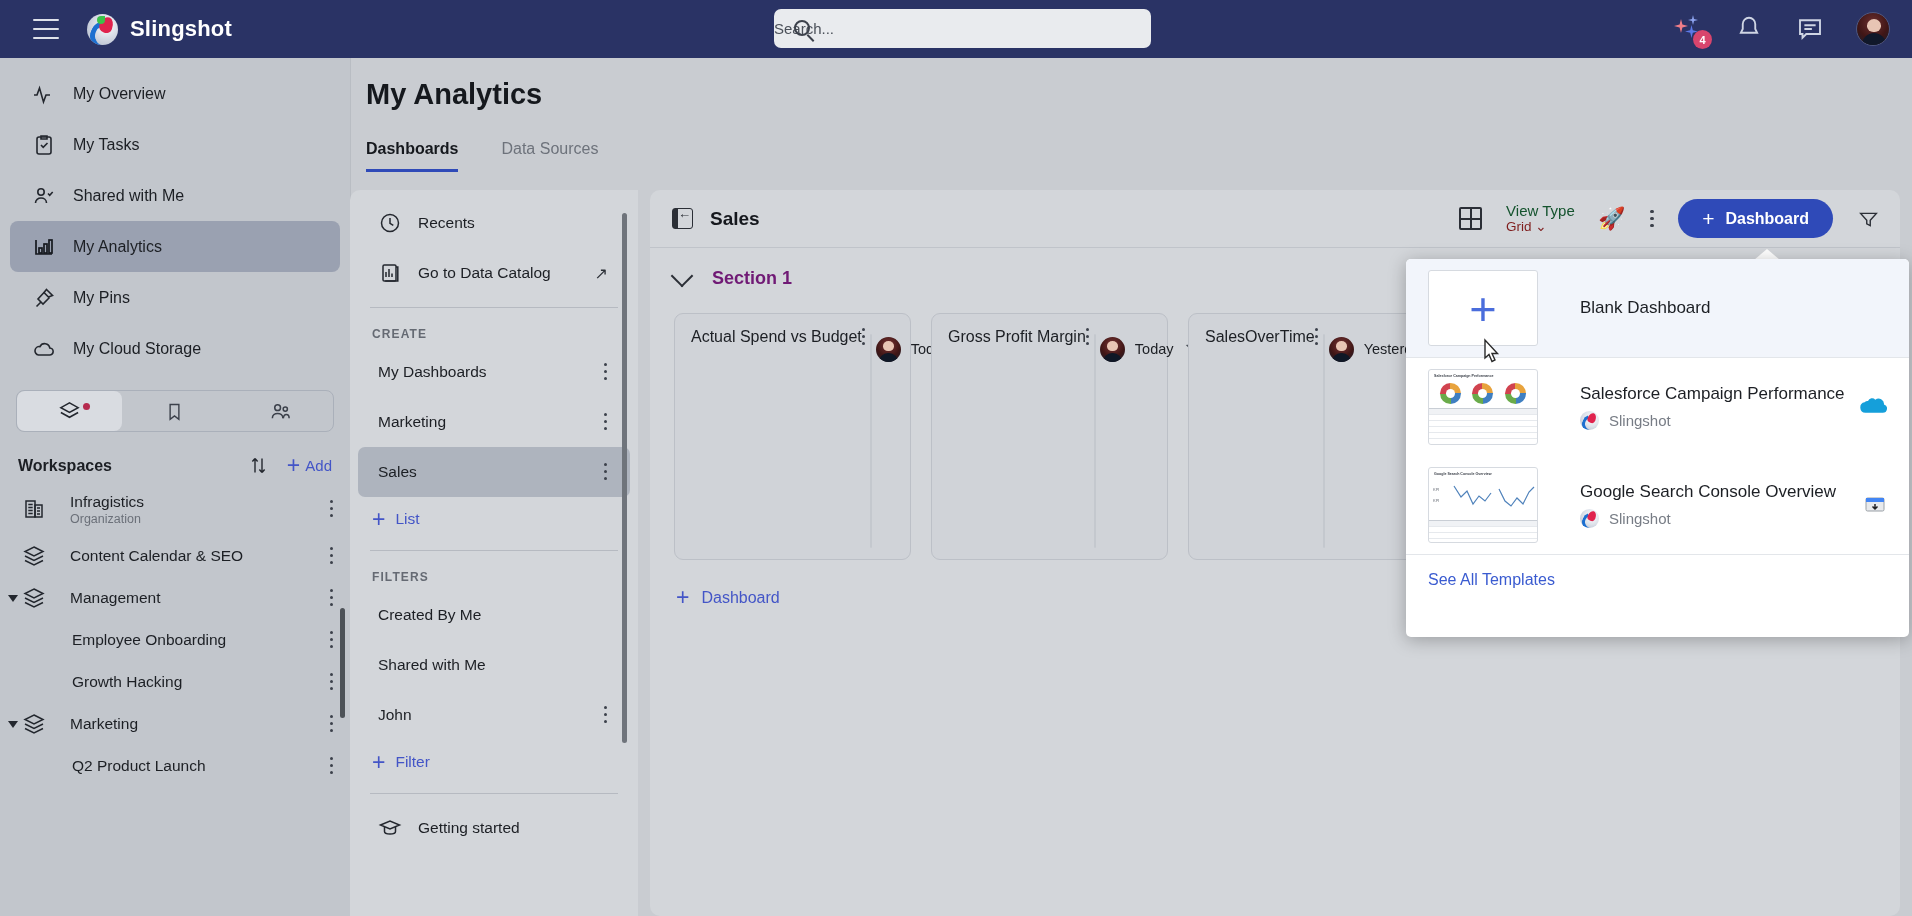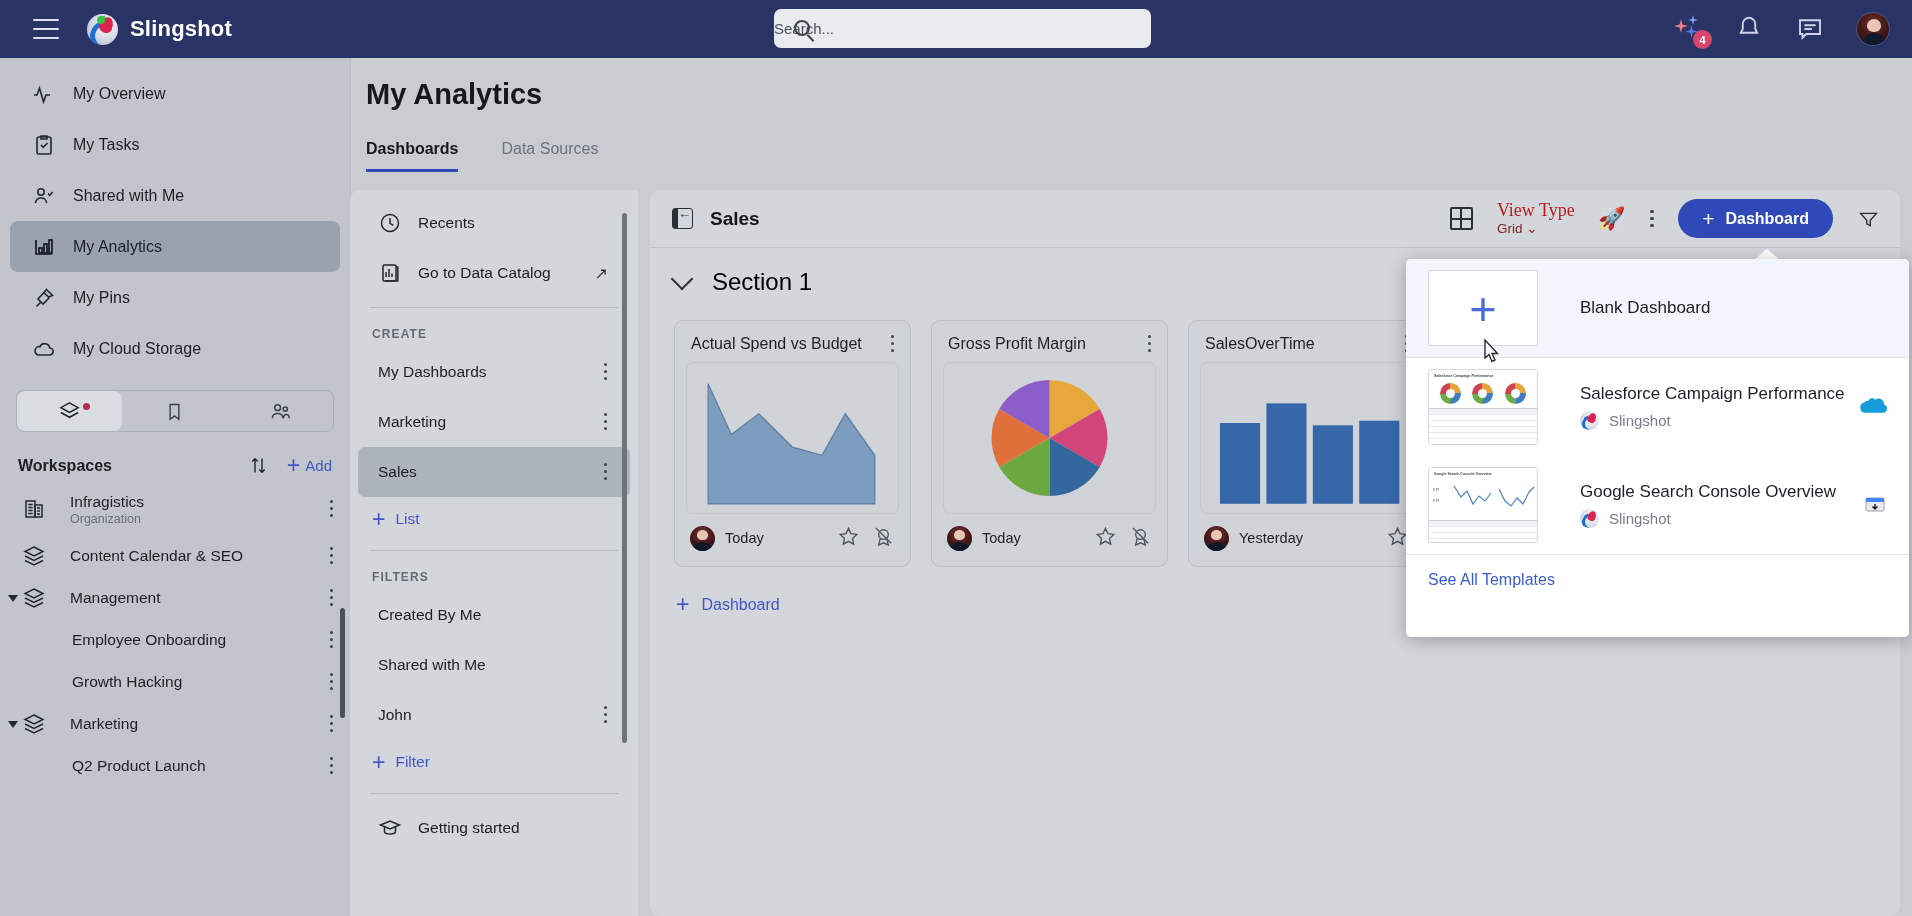--- a/index.html
+++ b/index.html
@@ -129,36 +129,36 @@
   #cheader { height:58px; display:flex; align-items:center; padding-left:22px; border-bottom:1px solid #c0c4ca; }
   .collapse-ic { width:21px; height:21px; border:1.8px solid #2b2f36; border-radius:3px; position:relative; cursor:pointer; }
   .collapse-ic::before { content:""; position:absolute; left:0; top:0; bottom:0; width:5px; background:#2b2f36; }
   .collapse-ic::after { content:"←"; position:absolute; left:5px; top:-3px; font-size:13px; color:#2b2f36; }
   #ctitle { margin-left:17px; font-size:19px; font-weight:bold; color:#15181d; }
   #ctools { margin-left:auto; display:flex; align-items:center; gap:24px; padding-right:20px; }
   .gridic { width:23px; height:23px; border:2px solid #2b2f36; border-radius:2px; position:relative; }
   .gridic::before { content:""; position:absolute; left:8.5px; top:-2px; bottom:-2px; width:2px; background:#2b2f36; }
   .gridic::after { content:""; position:absolute; top:8.5px; left:-2px; right:-2px; height:2px; background:#2b2f36; }
   .viewtype { line-height:1.15; }
-  .vt-main { font-size:18px; color:#b91c1c;font-family:Liberation Serif, serif; }
+  .vt-main { font-size:15px; color:#14532d; }
   .vt-sub { font-size:13.5px; color:#7f1d1d; }
   .rocket { font-size:22px; }
   #dashbtn { background:#2f4ab8; color:#fff; border:none; border-radius:22px; height:39px; padding:0 24px;
     font-size:16px; font-weight:bold; display:flex; align-items:center; gap:11px; cursor:pointer;
     font-family:"Liberation Sans", sans-serif; }
   .filterfun { width:23px; height:20px; cursor:pointer; }
 
   #section1 { display:flex; align-items:center; gap:22px; padding:20px 0 0 24px; }
   .chev { width:16px; height:16px; border-right:2.2px solid #2b2f36; border-bottom:2.2px solid #2b2f36;
     transform:rotate(45deg); margin-top:-6px; }
-  #sectitle { font-size:24px; font-weight:normal; color:#000000; }
+  #sectitle { font-size:18px; font-weight:bold; color:#701a75; }
 
   #cards { display:flex; gap:20px; padding:24px 0 0 24px; }
   .card { width:237px; height:247px; background:#d0d3d8; border:1px solid #bcc0c7; border-radius:9px;
-    display:flex; flex-direction:column; padding:11px; }
+    display:flex; padding:11px; }
   .card-h { display:flex; align-items:flex-start; padding:3px 4px 0 5px; }
   .card-t { font-size:16px; color:#1c1f24; white-space:nowrap; overflow:hidden; }
   .card-body { flex:1; margin-top:9px; border:1px solid #c4c8ce; border-radius:7px; overflow:hidden; position:relative; }
   .card-f { height:34px; display:flex; align-items:center; gap:10px; padding:0 4px; margin-top:7px; }
   .av-sm { width:25px; height:25px; border-radius:50%;
     background:radial-gradient(circle at 50% 32%, #7a3434 0%, #401616 55%, #16202e 100%);
     position:relative; overflow:hidden; flex:0 0 25px; }
   .av-sm::before{content:"";position:absolute;left:7px;top:4px;width:11px;height:10px;background:#e8c5b4;border-radius:50% 50% 45% 45%;}
   .av-sm::after{content:"";position:absolute;left:3px;bottom:0;width:19px;height:9px;background:#0f1726;border-radius:9px 9px 0 0;}
   .card-when { font-size:14.5px; color:#1c1f24; }

